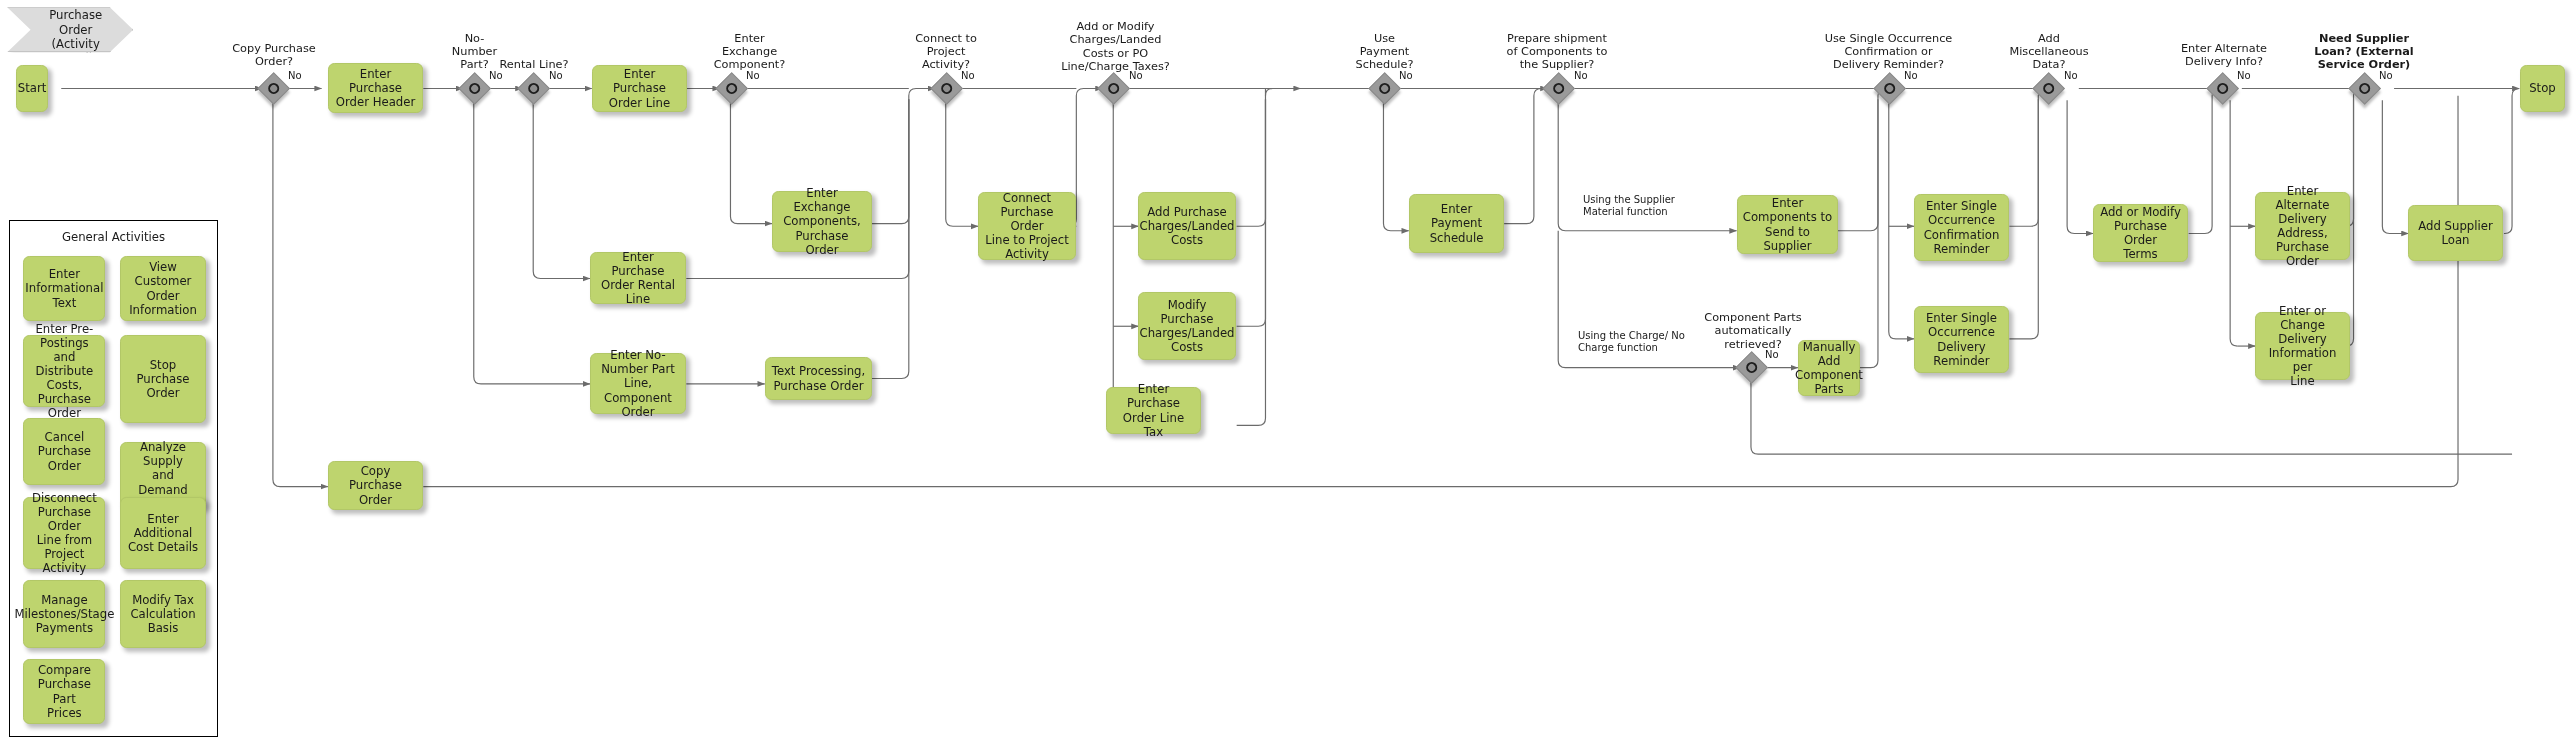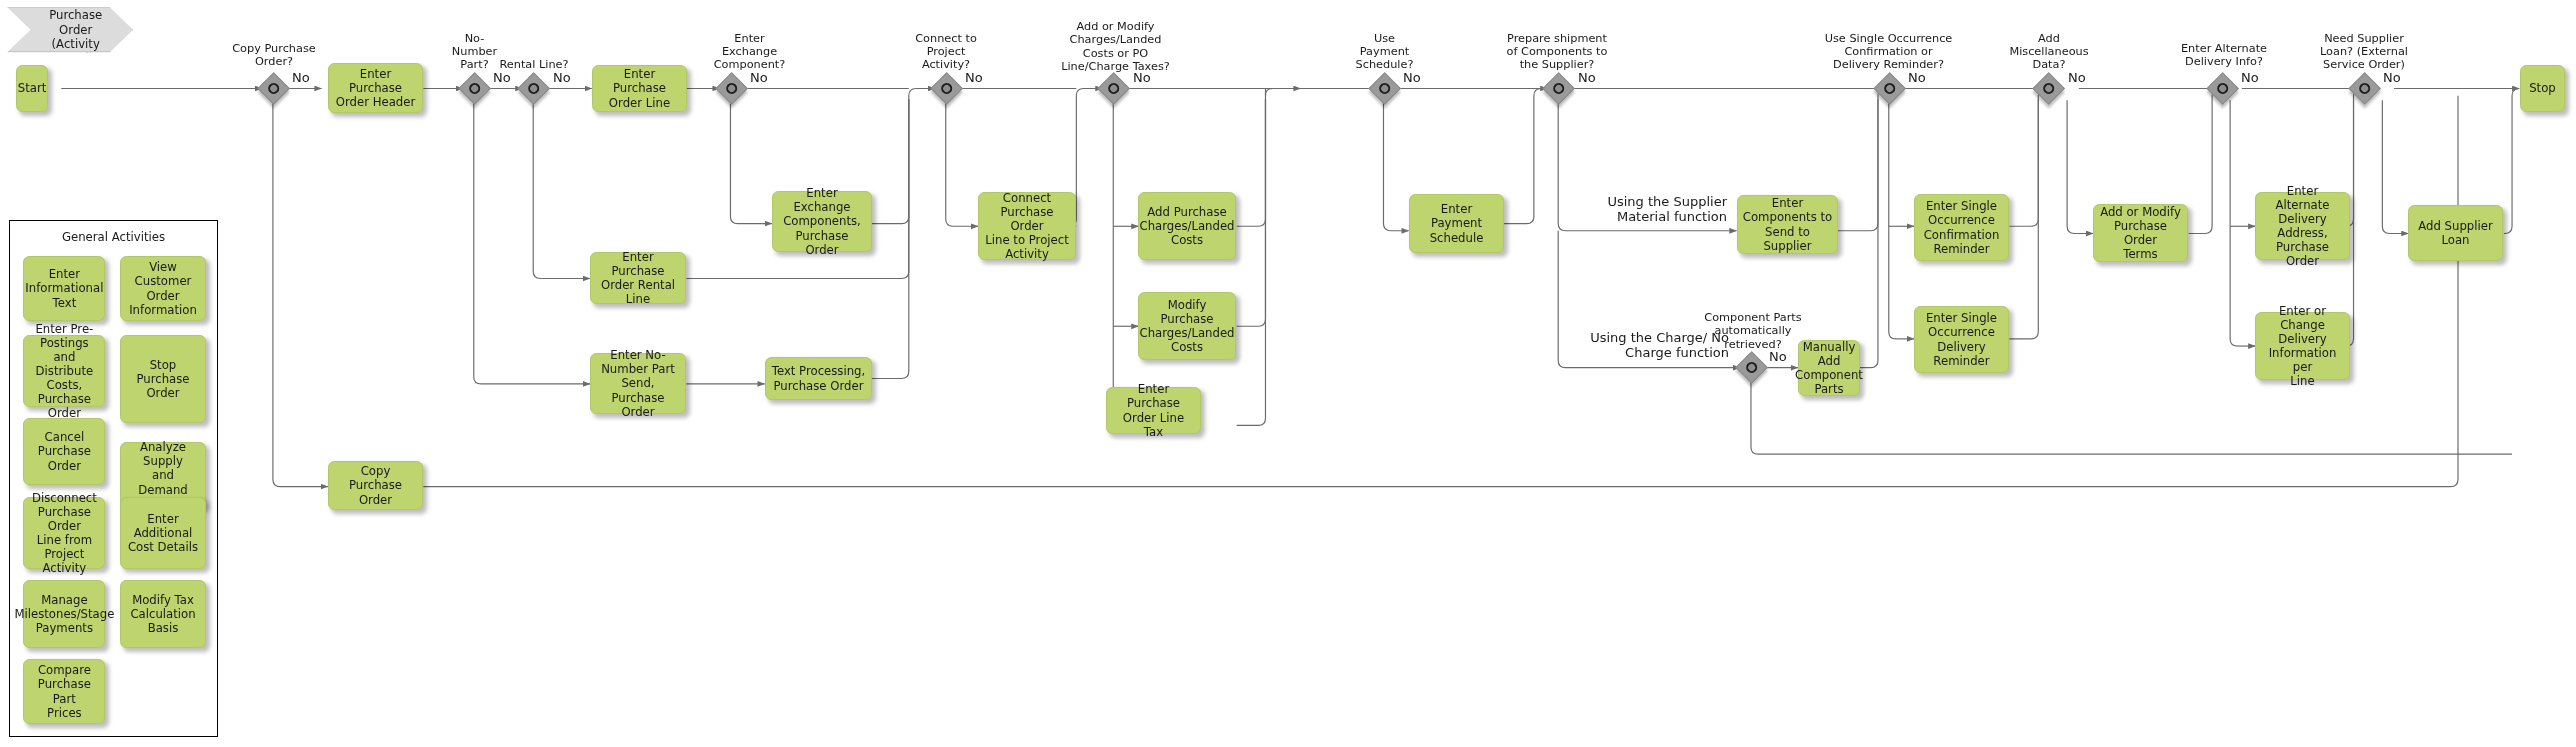--- a/index.html
+++ b/index.html
@@ -83,24 +83,24 @@
     position: absolute;
     text-align: center;
     font-size: 11.3px;
     line-height: 1.18;
     color: #1a1a1a;
     white-space: pre-line;
   }
   
   .edge-label {
     position: absolute;
-    font-size: 13px;
+    font-size: 10px;
     line-height: 1.18;
     color: #1a1a1a;
-    text-align: right;
+    text-align: left;
     white-space: pre-line;
   }
   
   .flow-svg {
     position: absolute;
     left: 0;
     top: 0;
     width: 2576px;
     height: 748px;
     pointer-events: none;
@@ -310,21 +310,21 @@
 Miscellaneous
 Data?</div>
   <div class="edge-label" style="left:2064px; top:70px; width:21.6px;">No</div>
 
   <div class="gateway" style="left:2211px; top:77px;"></div>
   <div class="gw-label" style="left:2162px; top:42px; width:124px;">Enter Alternate
 Delivery Info?</div>
   <div class="edge-label" style="left:2237px; top:70px; width:21.6px;">No</div>
 
   <div class="gateway" style="left:2353px; top:77px;"></div>
-  <div class="gw-label" style="left:2298px; top:31.5px; width:132px;">Need Supplier
+  <div class="gw-label" style="left:2298px; top:31.5px; width:132px;font-weight:bold;">Need Supplier
 Loan? (External
 Service Order)</div>
   <div class="edge-label" style="left:2379px; top:70px; width:21.6px;">No</div>
 
   <div class="edge-label" style="left:1583px; top:194px; width:144px;">Using the Supplier
 Material function</div>
   <div class="edge-label" style="left:1578px; top:330px; width:151px;">Using the Charge/ No
 Charge function</div>
 
   <div class="task" style="left:328px; top:63px; width:95px; height:50px;">
@@ -336,21 +336,21 @@
 Order Line</span>
   </div>
   <div class="task" style="left:590px; top:252px; width:96px; height:52px;">
     <span>Enter Purchase
 Order Rental
 Line</span>
   </div>
   <div class="task" style="left:590px; top:353px; width:96px; height:61px;">
     <span>Enter No-
 Number Part
-Send, Purchase
+Line, Component
 Order</span>
   </div>
   <div class="task" style="left:328px; top:461px; width:95px; height:49px;">
     <span>Copy Purchase
 Order</span>
   </div>
   <div class="task" style="left:772px; top:191px; width:100px; height:61px;">
     <span>Enter Exchange
 Components,
 Purchase Order</span>

